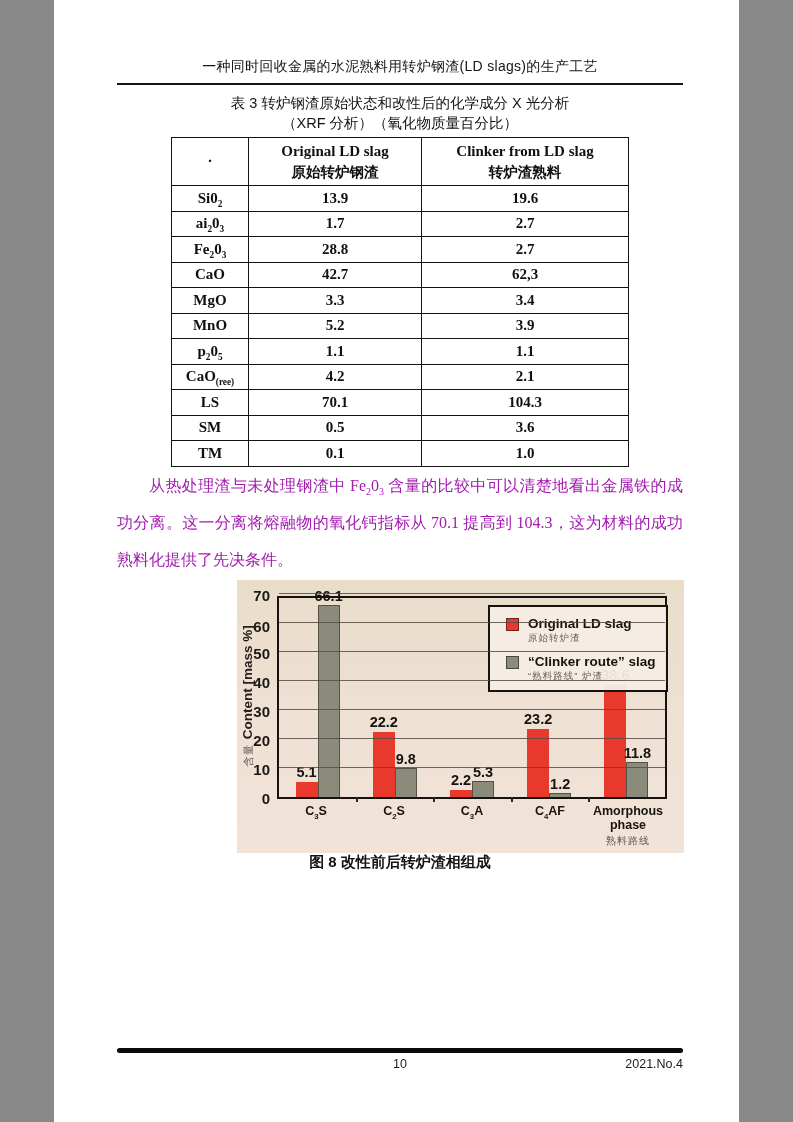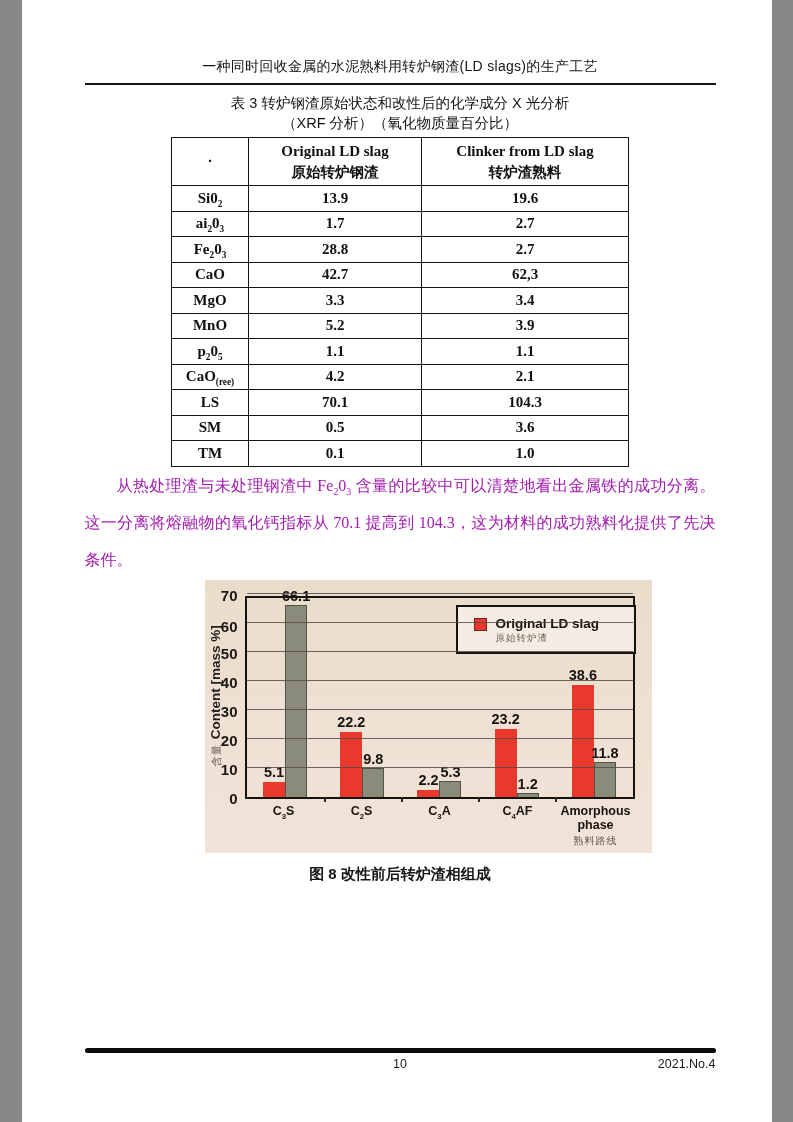--- a/index.html
+++ b/index.html
@@ -1,18 +1,18 @@
 <!DOCTYPE html>
 <html><head>
 <meta charset="utf-8">
 <style>
   * { margin:0; padding:0; box-sizing:border-box; }
   html,body { background:#888; }
   .page {
-    position:relative; width:750px; height:1122px; margin:0 auto;
+    position:relative; width:685px; height:1122px; margin:0 auto;
     background:#ffffff; overflow:hidden;
     font-family:"Liberation Serif","DejaVu Serif",serif; color:#111;
   }
   .content { margin:0 56px 0 63px; padding-top:58px; }
 
   
   .doc-header { text-align:center; font-family:"Liberation Sans","DejaVu Sans",sans-serif;
     font-size:14px; color:#151515; letter-spacing:0.3px; }
   .header-rule { margin-top:7px; border-bottom:2px solid #151515; }
 
@@ -65,21 +65,21 @@
   .cat-zh { font-size:10px; color:#5f564e; margin-top:2px; letter-spacing:1px; }
   .legend { position:absolute; left:209px; top:7px; width:180px;
     background:rgba(245,237,228,.95); border:2px solid #15120f; padding:9px 0 7px 16px; }
   .leg-entry { display:flex; align-items:flex-start; margin-bottom:9px; }
   .leg-entry:last-child { margin-bottom:0; }
   .swatch { width:13px; height:13px; margin:2px 9px 0 0; border:1px solid rgba(30,25,18,.6); flex:none; }
   .leg-en { font-size:13.5px; font-weight:700; color:#17130f; line-height:16px; }
   .leg-zh { font-size:9.5px; color:#6a5f55; letter-spacing:1px; }
 
   .fig-caption { text-align:center; font-family:"Liberation Sans","DejaVu Sans",sans-serif;
-    font-weight:600; font-size:15px; color:#141414; margin-top:12px; }
+    font-weight:600; font-size:15px; color:#141414; }
 
   
   .footer-bar { position:absolute; left:63px; right:56px; top:1048px; height:5px;
     background:#0b0b0b; border-radius:3px; }
   .footer-row { position:absolute; left:63px; right:56px; top:1057px; height:18px;
     font-family:"Liberation Sans","DejaVu Sans",sans-serif; font-size:12.5px; color:#1a1a1a; }
   .footer-page { position:absolute; left:0; right:0; text-align:center; }
   .footer-issue { position:absolute; right:0; }
 </style>
 </head>
@@ -235,20 +235,27 @@
             </div>
           </div>
         <div class="legend">
             <div class="leg-entry">
               <span class="swatch" style="background: rgb(232, 57, 44);"></span>
               <span>
                 <div class="leg-en">Original LD slag</div>
                 <div class="leg-zh">原始转炉渣</div>
               </span>
             </div>
+            <div class="leg-entry">
+              <span class="swatch" style="background: rgb(139, 139, 124);"></span>
+              <span>
+                <div class="leg-en">“Clinker route” slag</div>
+                <div class="leg-zh">“熟料路线” 炉渣</div>
+              </span>
+            </div>
           </div>
       <div class="gridline" style="bottom: 29px;"></div>
           <div class="gridline" style="bottom: 58px;"></div>
           <div class="gridline" style="bottom: 87px;"></div>
           <div class="gridline" style="bottom: 116px;"></div>
           <div class="gridline" style="bottom: 145px;"></div>
           <div class="gridline" style="bottom: 174px;"></div>
           <div class="gridline" style="bottom: 203px;"></div>
           <div class="xtick" style="left: 20%;"></div>
           <div class="xtick" style="left: 40%;"></div>

